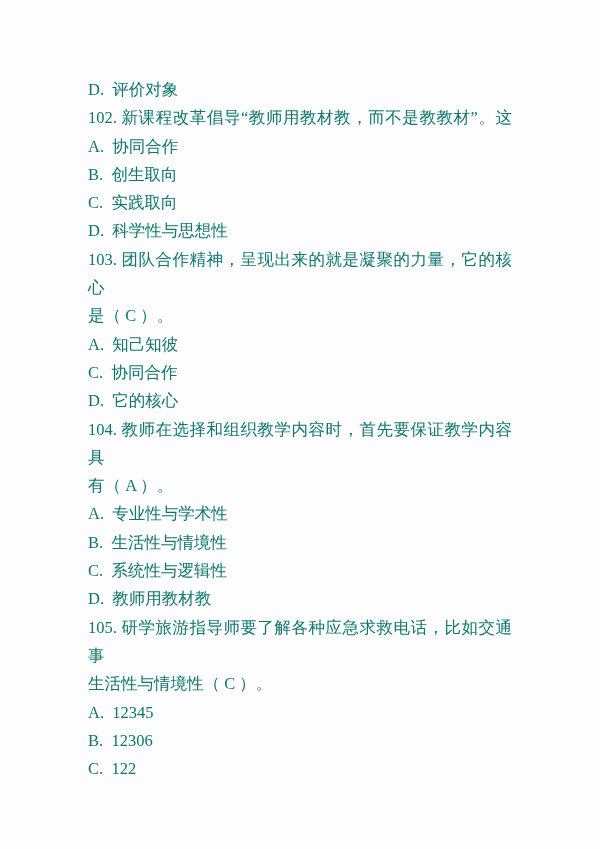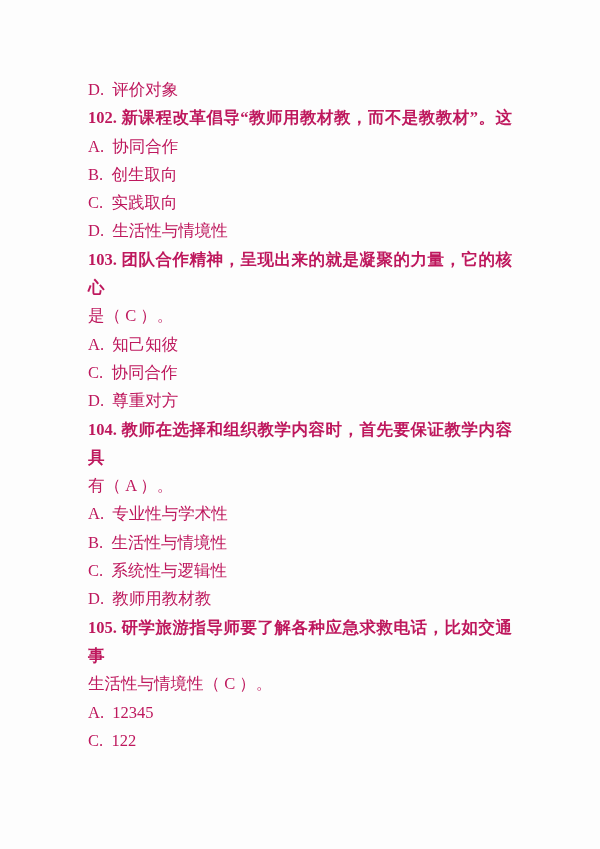--- a/index.html
+++ b/index.html
@@ -20,53 +20,53 @@
     box-sizing: border-box;
   }
   .text-block {
     position: absolute;
     left: 88px;
     top: 76px;
     width: 424px;
     font-family: "Liberation Serif", "DejaVu Serif", serif;
     font-size: 16.5px;
     line-height: 28.3px;
-    color: #be185d;
+    color: #0f766e;
   }
   .line {
     white-space: pre-wrap;
     min-height: 28.3px;
   }
   .line.justify {
     white-space: normal;
     text-align: justify;
     text-align-last: justify;
-    font-weight: bold;
   }
 </style>
 </head>
 <body>
 
 <div class="page">
   <main class="text-block">
       <div class="line">D.  评价对象</div>
       <div class="line justify">102.  新课程改革倡导“教师用教材教，而不是教教材”。这</div>
       <div class="line">A.  协同合作</div>
       <div class="line">B.  创生取向</div>
       <div class="line">C.  实践取向</div>
-      <div class="line">D.  生活性与情境性</div>
+      <div class="line">D.  科学性与思想性</div>
       <div class="line justify">103.  团队合作精神，呈现出来的就是凝聚的力量，它的核心</div>
       <div class="line">是（ C ）。</div>
       <div class="line">A.  知己知彼</div>
       <div class="line">C.  协同合作</div>
-      <div class="line">D.  尊重对方</div>
+      <div class="line">D.  它的核心</div>
       <div class="line justify">104.  教师在选择和组织教学内容时，首先要保证教学内容具</div>
       <div class="line">有（ A ）。</div>
       <div class="line">A.  专业性与学术性</div>
       <div class="line">B.  生活性与情境性</div>
       <div class="line">C.  系统性与逻辑性</div>
       <div class="line">D.  教师用教材教</div>
       <div class="line justify">105.  研学旅游指导师要了解各种应急求救电话，比如交通事</div>
       <div class="line">生活性与情境性（ C ）。</div>
       <div class="line">A.  12345</div>
+      <div class="line">B.  12306</div>
       <div class="line">C.  122</div>
     </main>
 </div>
 
 </body></html>

